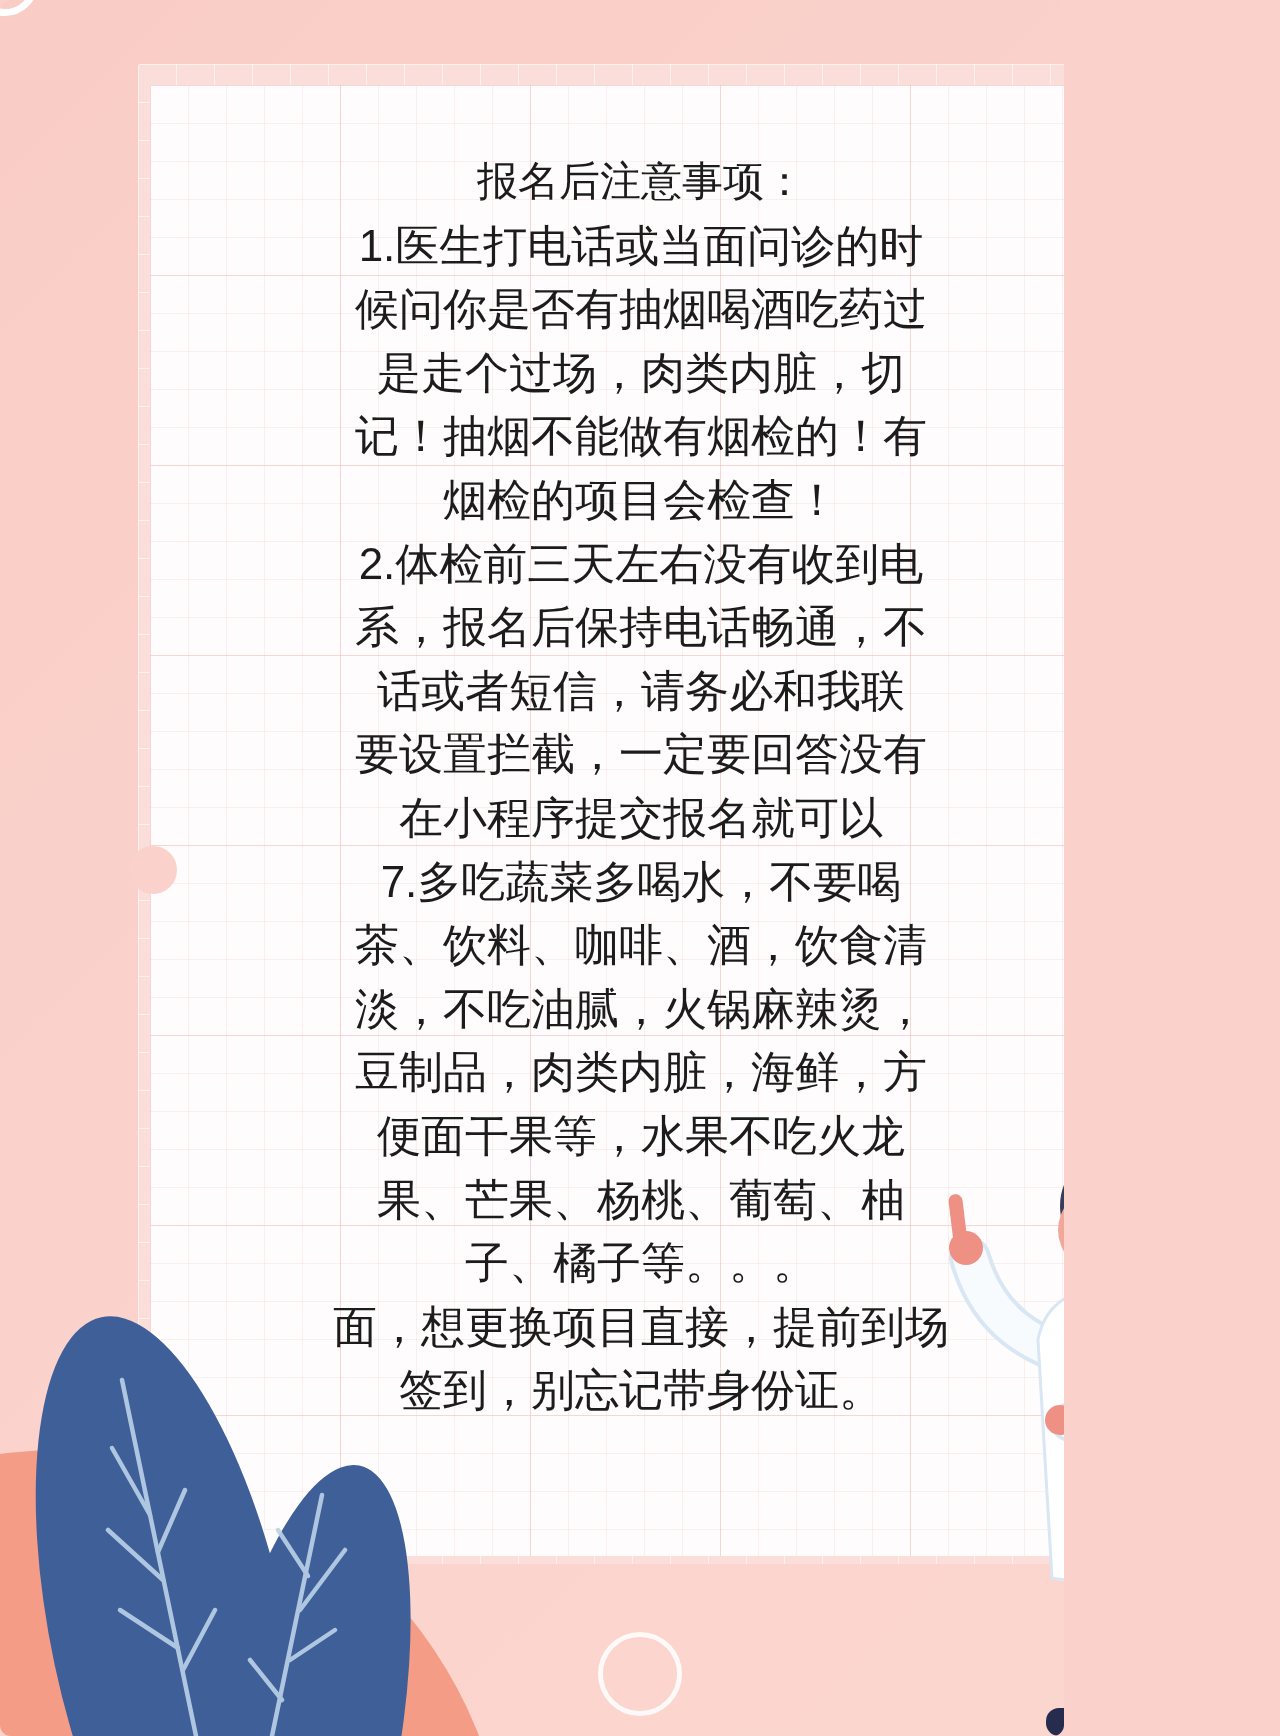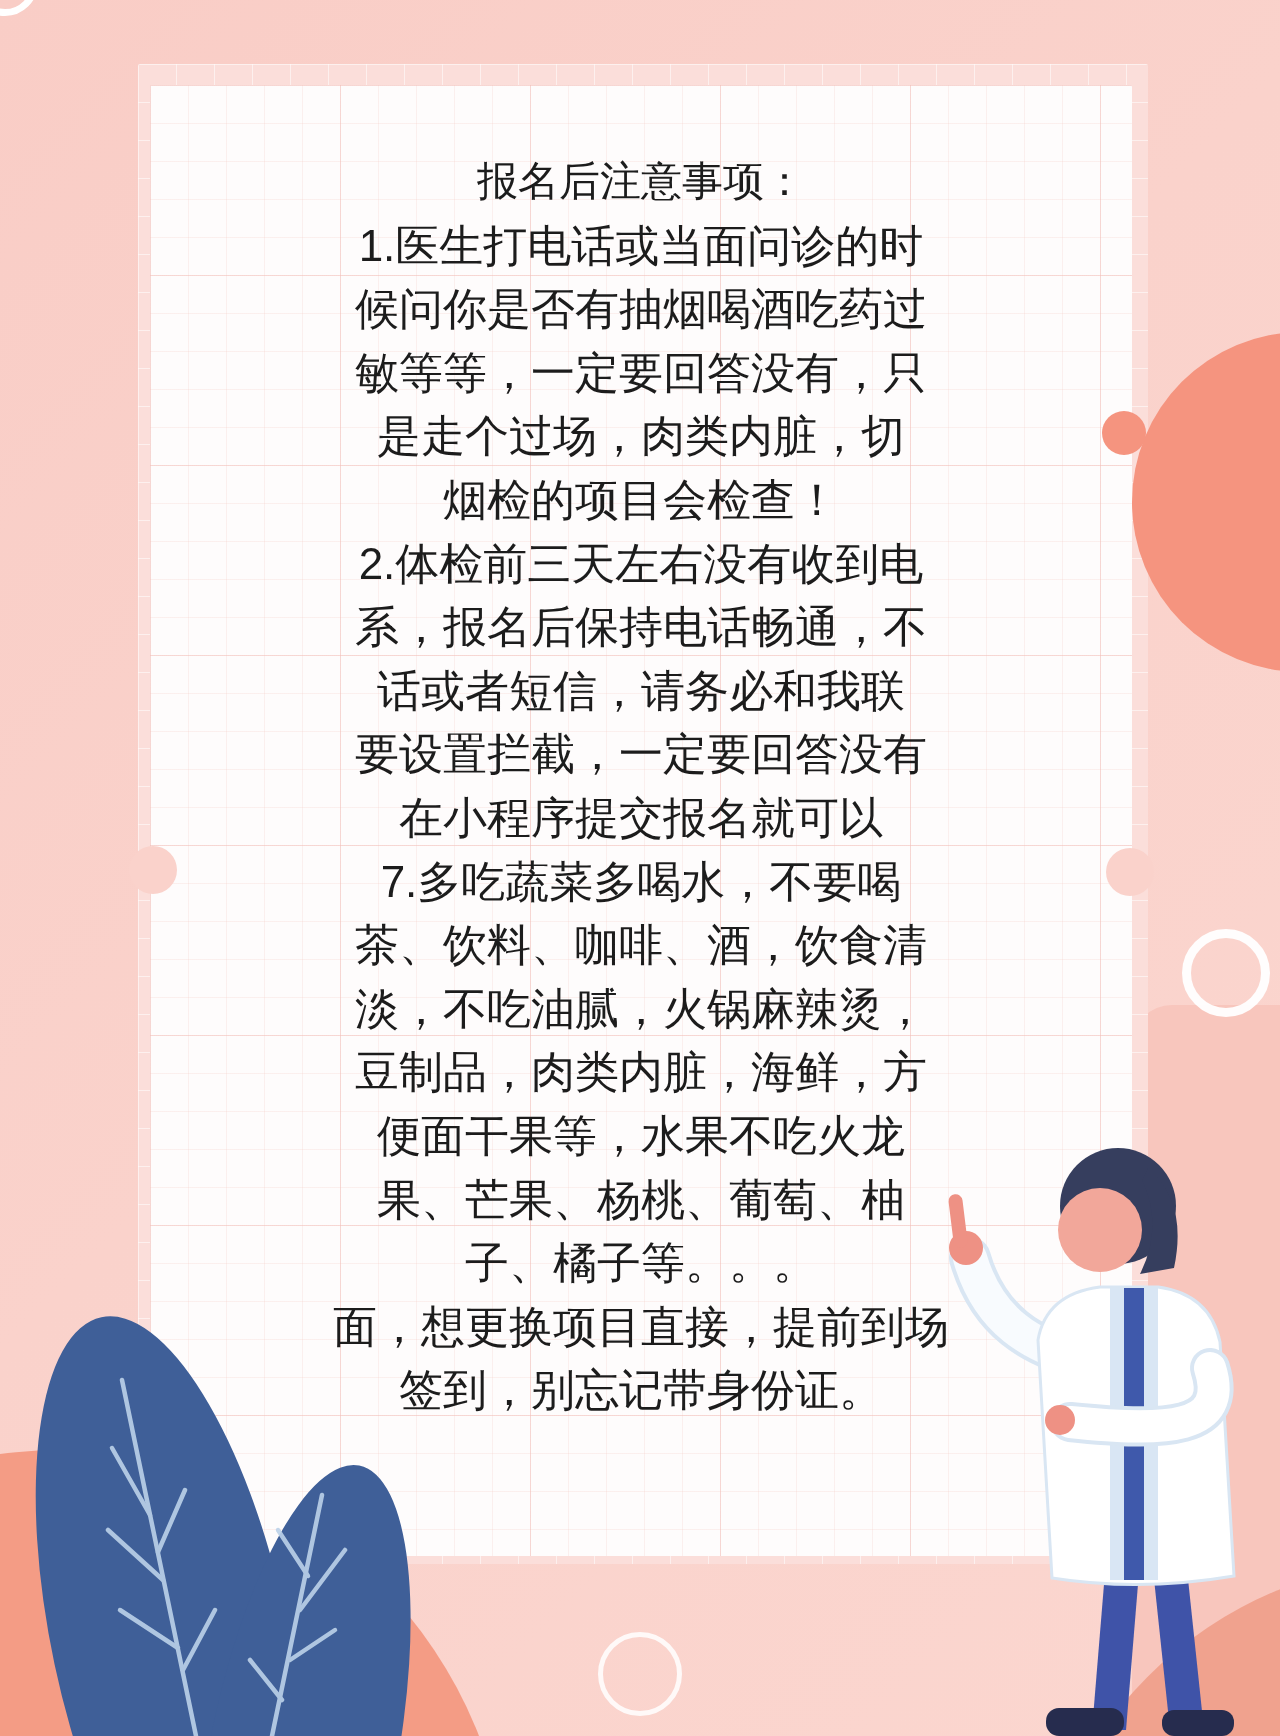--- a/index.html
+++ b/index.html
@@ -3,23 +3,24 @@
 <meta charset="utf-8">
 <style>
   html,body{margin:0;padding:0;}
   body{
     width:1280px;height:1736px;
     font-family:"Liberation Sans", sans-serif;
     background:#fad2cb;
     overflow:hidden;
   }
   .stage{
-    position:relative;width:1280px;height:1736px;
+    position:relative;width:1064px;height:1736px;
     background:linear-gradient(135deg,#f9cdc6 0%, #fad2cb 45%, #fbd6cf 100%);
     overflow:hidden;
+    border-radius:11px;
   }
   .stage *{position:absolute;box-sizing:border-box;}
 
   
   .band-right{
     left:1132px;top:1005px;width:148px;height:731px;
     background:#f8c6bd;border-top-left-radius:40px;
   }
 
   
@@ -100,22 +101,22 @@
   <div class="hill-left"></div>
   <div class="hill-right"></div>
 
   <div class="card-back"></div>
   <div class="card"></div>
 
   <div class="text-block">
     <div class="line title">报名后注意事项：</div>
     <div class="line">1.医生打电话或当面问诊的时</div>
     <div class="line">候问你是否有抽烟喝酒吃药过</div>
-    <div class="line">敏等等，一定要回答没有，只</div>
     <div class="line">是走个过场，肉类内脏，切</div>
+    <div class="line">记！抽烟不能做有烟检的！有</div>
     <div class="line">烟检的项目会检查！</div>
     <div class="line">2.体检前三天左右没有收到电</div>
     <div class="line">系，报名后保持电话畅通，不</div>
     <div class="line">话或者短信，请务必和我联</div>
     <div class="line">要设置拦截，一定要回答没有</div>
     <div class="line">在小程序提交报名就可以</div>
     <div class="line">7.多吃蔬菜多喝水，不要喝</div>
     <div class="line">茶、饮料、咖啡、酒，饮食清</div>
     <div class="line">淡，不吃油腻，火锅麻辣烫，</div>
     <div class="line">豆制品，肉类内脏，海鲜，方</div>

